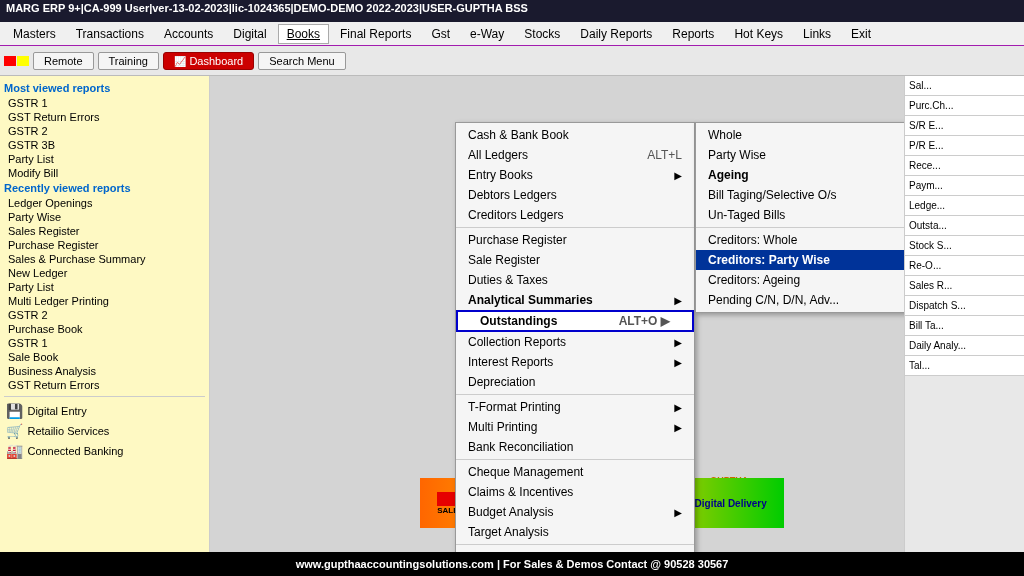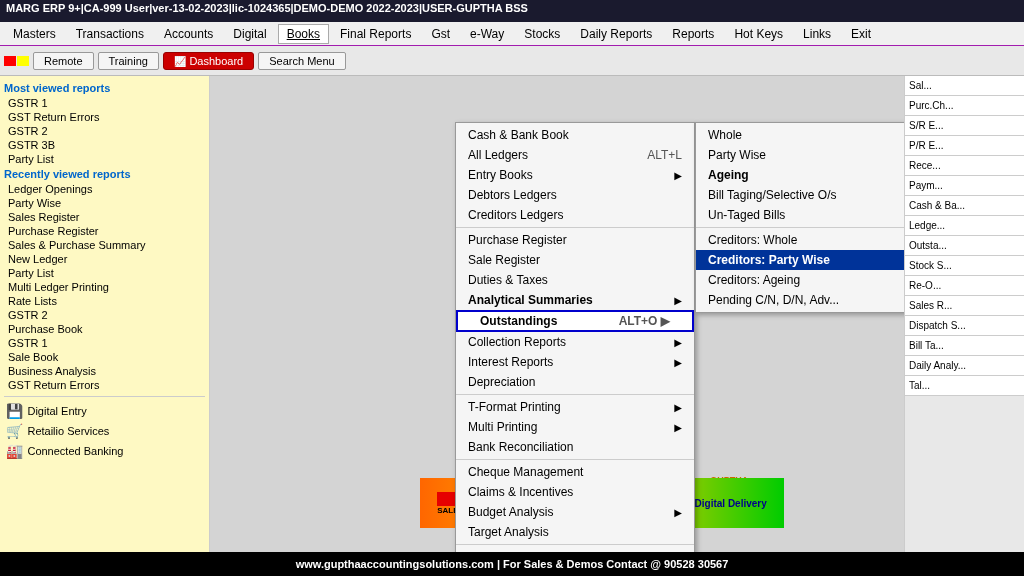--- a/index.html
+++ b/index.html
@@ -283,30 +283,30 @@
 
 <div id="main">
 
   <div id="sidebar">
     <div class="sidebar-section-title">Most viewed reports</div>
     <div class="sidebar-item">GSTR 1</div>
     <div class="sidebar-item">GST Return Errors</div>
     <div class="sidebar-item">GSTR 2</div>
     <div class="sidebar-item">GSTR 3B</div>
     <div class="sidebar-item">Party List</div>
+    <div class="sidebar-item">Modify Bill</div>
     <div class="sidebar-section-title">Recently viewed reports</div>
     <div class="sidebar-item">Ledger Openings</div>
     <div class="sidebar-item">Party Wise</div>
     <div class="sidebar-item">Sales Register</div>
     <div class="sidebar-item">Purchase Register</div>
     <div class="sidebar-item">Sales &amp; Purchase Summary</div>
     <div class="sidebar-item">New Ledger</div>
     <div class="sidebar-item">Party List</div>
     <div class="sidebar-item">Multi Ledger Printing</div>
-    <div class="sidebar-item">Rate Lists</div>
     <div class="sidebar-item">GSTR 2</div>
     <div class="sidebar-item">Purchase Book</div>
     <div class="sidebar-item">GSTR 1</div>
     <div class="sidebar-item">Sale Book</div>
     <div class="sidebar-item">Business Analysis</div>
     <div class="sidebar-item">GST Return Errors</div>
     <div style="border-top:1px solid #ccc; margin-top:4px; padding-top:4px;">
       <div style="display:flex; align-items:center; gap:4px; padding:2px;">
         <span style="color:#0066cc; font-size:14px;">💾</span>
         <span style="font-size:11px;">Digital Entry</span>
@@ -452,21 +452,20 @@
     </div>
   </div>
 
   <div id="right-panel">
     <div class="right-btn">Sal...</div>
     <div class="right-btn">Purc.Ch...</div>
     <div class="right-btn">S/R E...</div>
     <div class="right-btn">P/R E...</div>
     <div class="right-btn">Rece...</div>
     <div class="right-btn">Paym...</div>
-    <div class="right-btn">Cash &amp; Ba...</div>
     <div class="right-btn">Ledge...</div>
     <div class="right-btn">Outsta...</div>
     <div class="right-btn">Stock S...</div>
     <div class="right-btn">Re-O...</div>
     <div class="right-btn">Sales R...</div>
     <div class="right-btn">Dispatch S...</div>
     <div class="right-btn">Bill Ta...</div>
     <div class="right-btn">Daily Analy...</div>
     <div class="right-btn">Tal...</div>
   </div>

